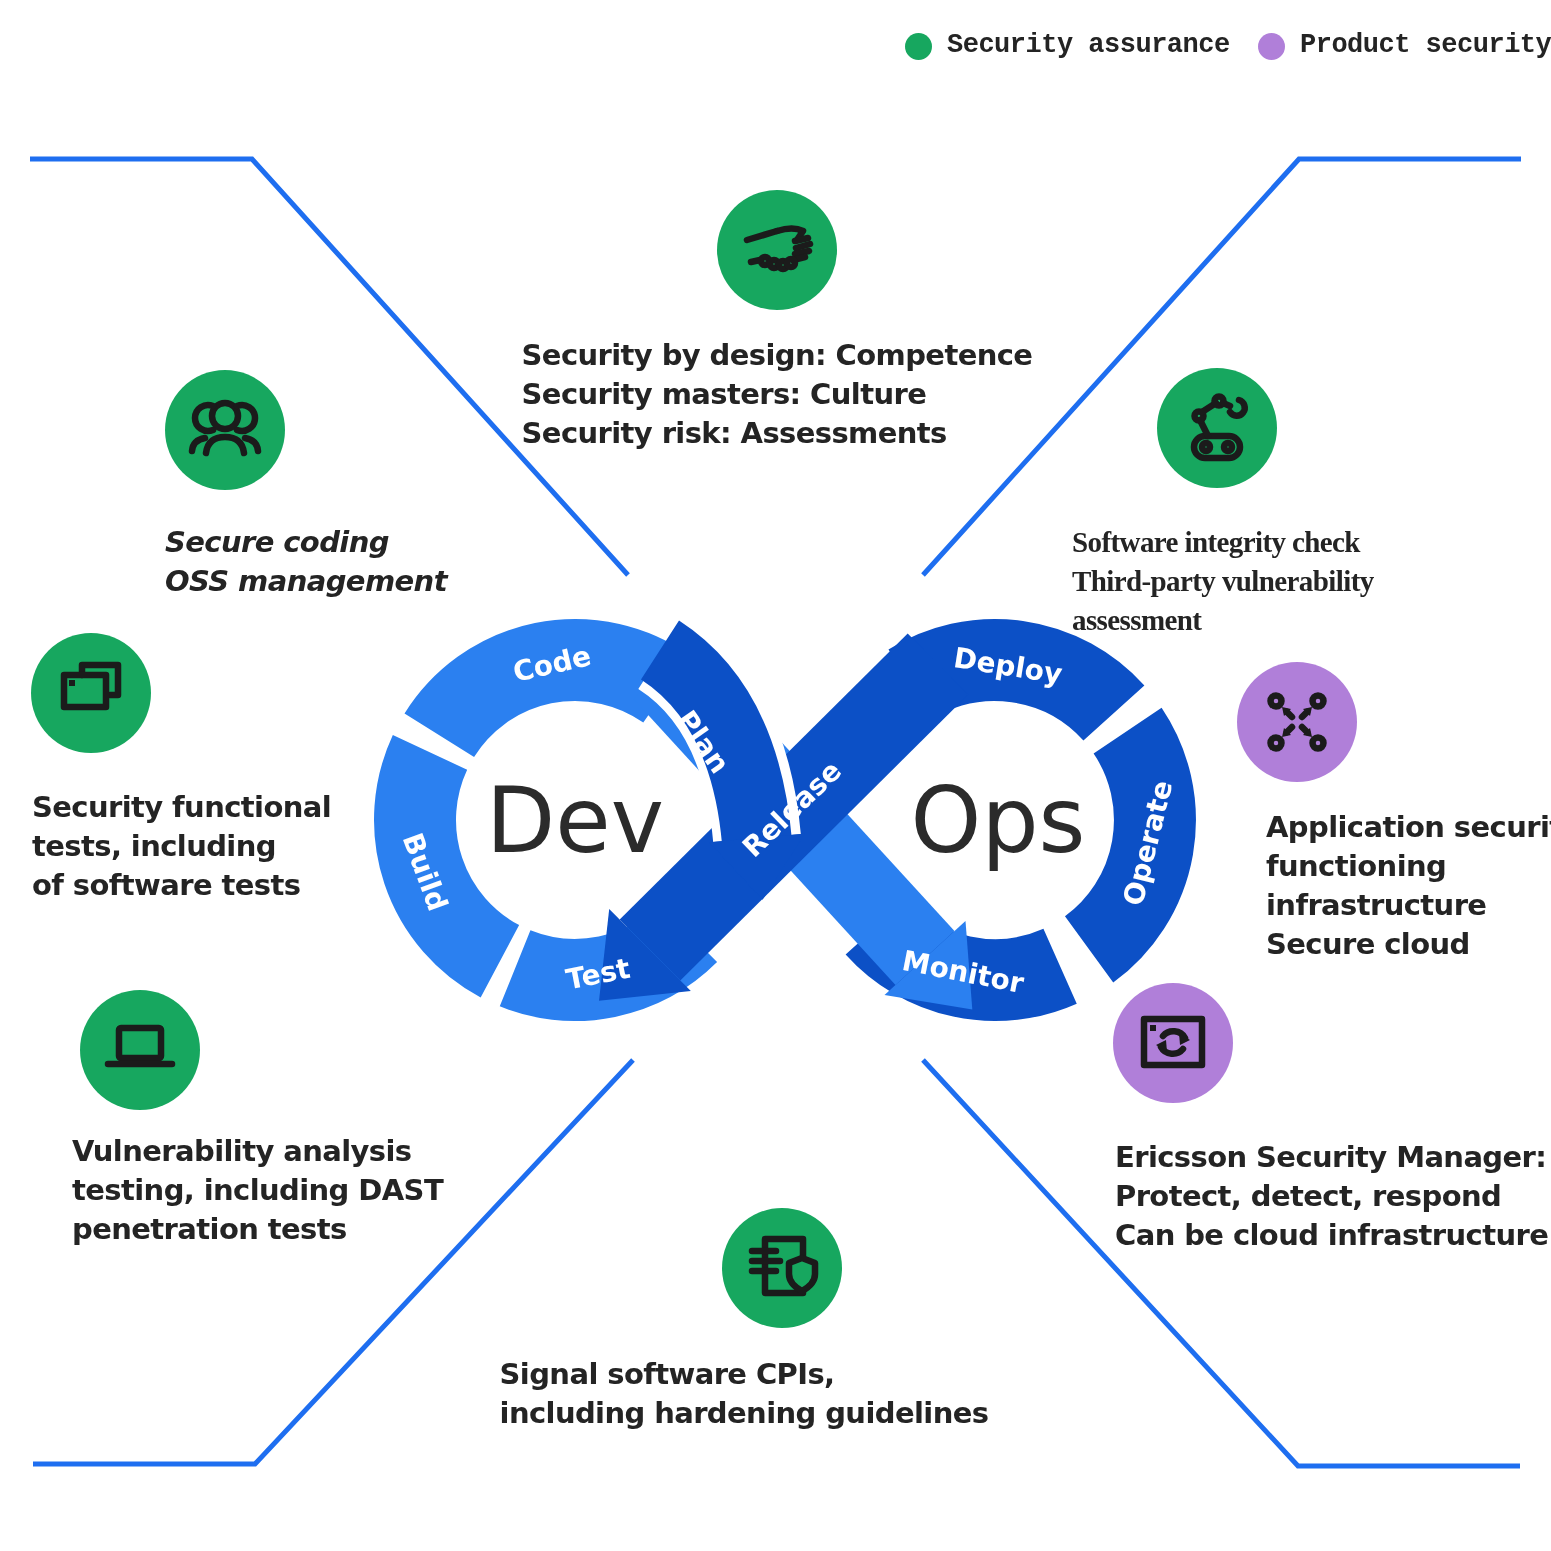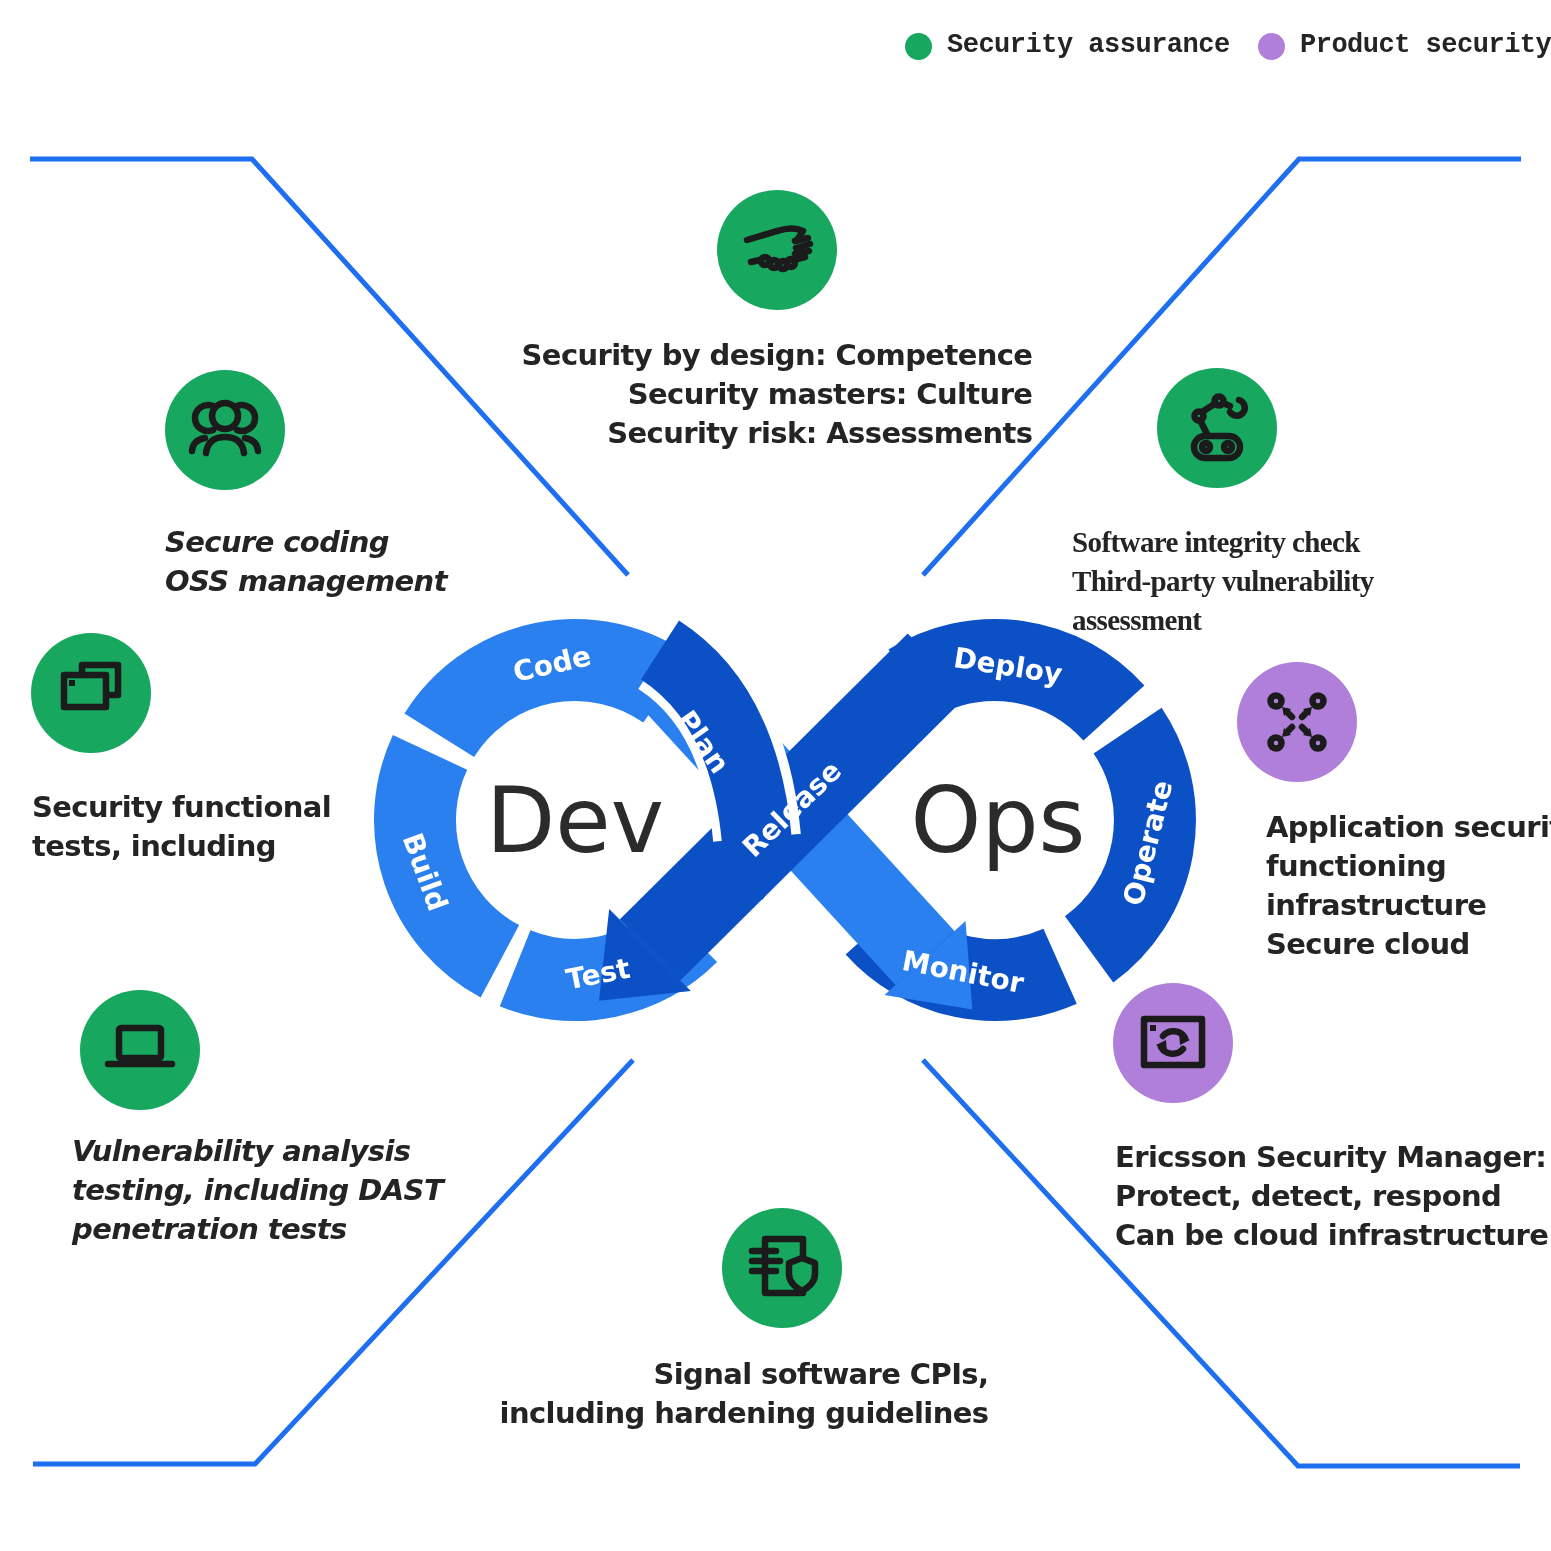--- a/index.html
+++ b/index.html
@@ -25,21 +25,21 @@
   .badge{position:absolute;width:120px;height:120px;border-radius:50%;display:flex;align-items:center;justify-content:center;}
   .bg-green{background:var(--green);}
   .bg-purple{background:var(--purple);}
   .badge svg{width:100px;height:100px;}
   .badge svg *{stroke:var(--icon);stroke-width:6.5;fill:none;stroke-linecap:round;stroke-linejoin:round;}
   .badge svg .fill{fill:var(--icon);stroke:none;}
   .badge svg .shield-green{fill:var(--green);}
 
   
   .callout{position:absolute;font-weight:700;font-size:29px;line-height:39px;letter-spacing:-0.6px;white-space:nowrap;}
-  .callout.center{transform:translateX(-50%);text-align:right;}
+  .callout.center{transform:translateX(-50%);text-align:left;}
 
   
   text.ring{font-family:"DejaVu Sans","Liberation Sans",sans-serif;font-weight:700;font-size:28px;fill:#ffffff;text-anchor:middle;}
   text.bigword{font-family:"DejaVu Sans","Liberation Sans",sans-serif;font-weight:400;font-size:90px;fill:#2b2b2b;text-anchor:middle;}
 </style>
 </head>
 <body>
 
 <div class="stage">
 
@@ -189,23 +189,24 @@
   </div>
 
   <div class="callout" style="left:165px;top:523px;font-style:italic;">
     <div>Secure coding</div>
     <div>OSS management</div>
   </div>
 
   <div class="callout" style="left:32px;top:788px;">
     <div>Security functional</div>
     <div>tests, including</div>
-  </div>
-
-  <div class="callout" style="left:72px;top:1132px;font-style:italic;">
+    <div>of software tests</div>
+  </div>
+
+  <div class="callout" style="left:72px;top:1132px;">
     <div>Vulnerability analysis</div>
     <div>testing, including DAST</div>
     <div>penetration tests</div>
   </div>
 
   <div class="callout" style="left:1072px;top:523px;font-family:Liberation Serif, serif;">
     <div>Software integrity check</div>
     <div>Third-party vulnerability</div>
     <div>assessment</div>
   </div>

